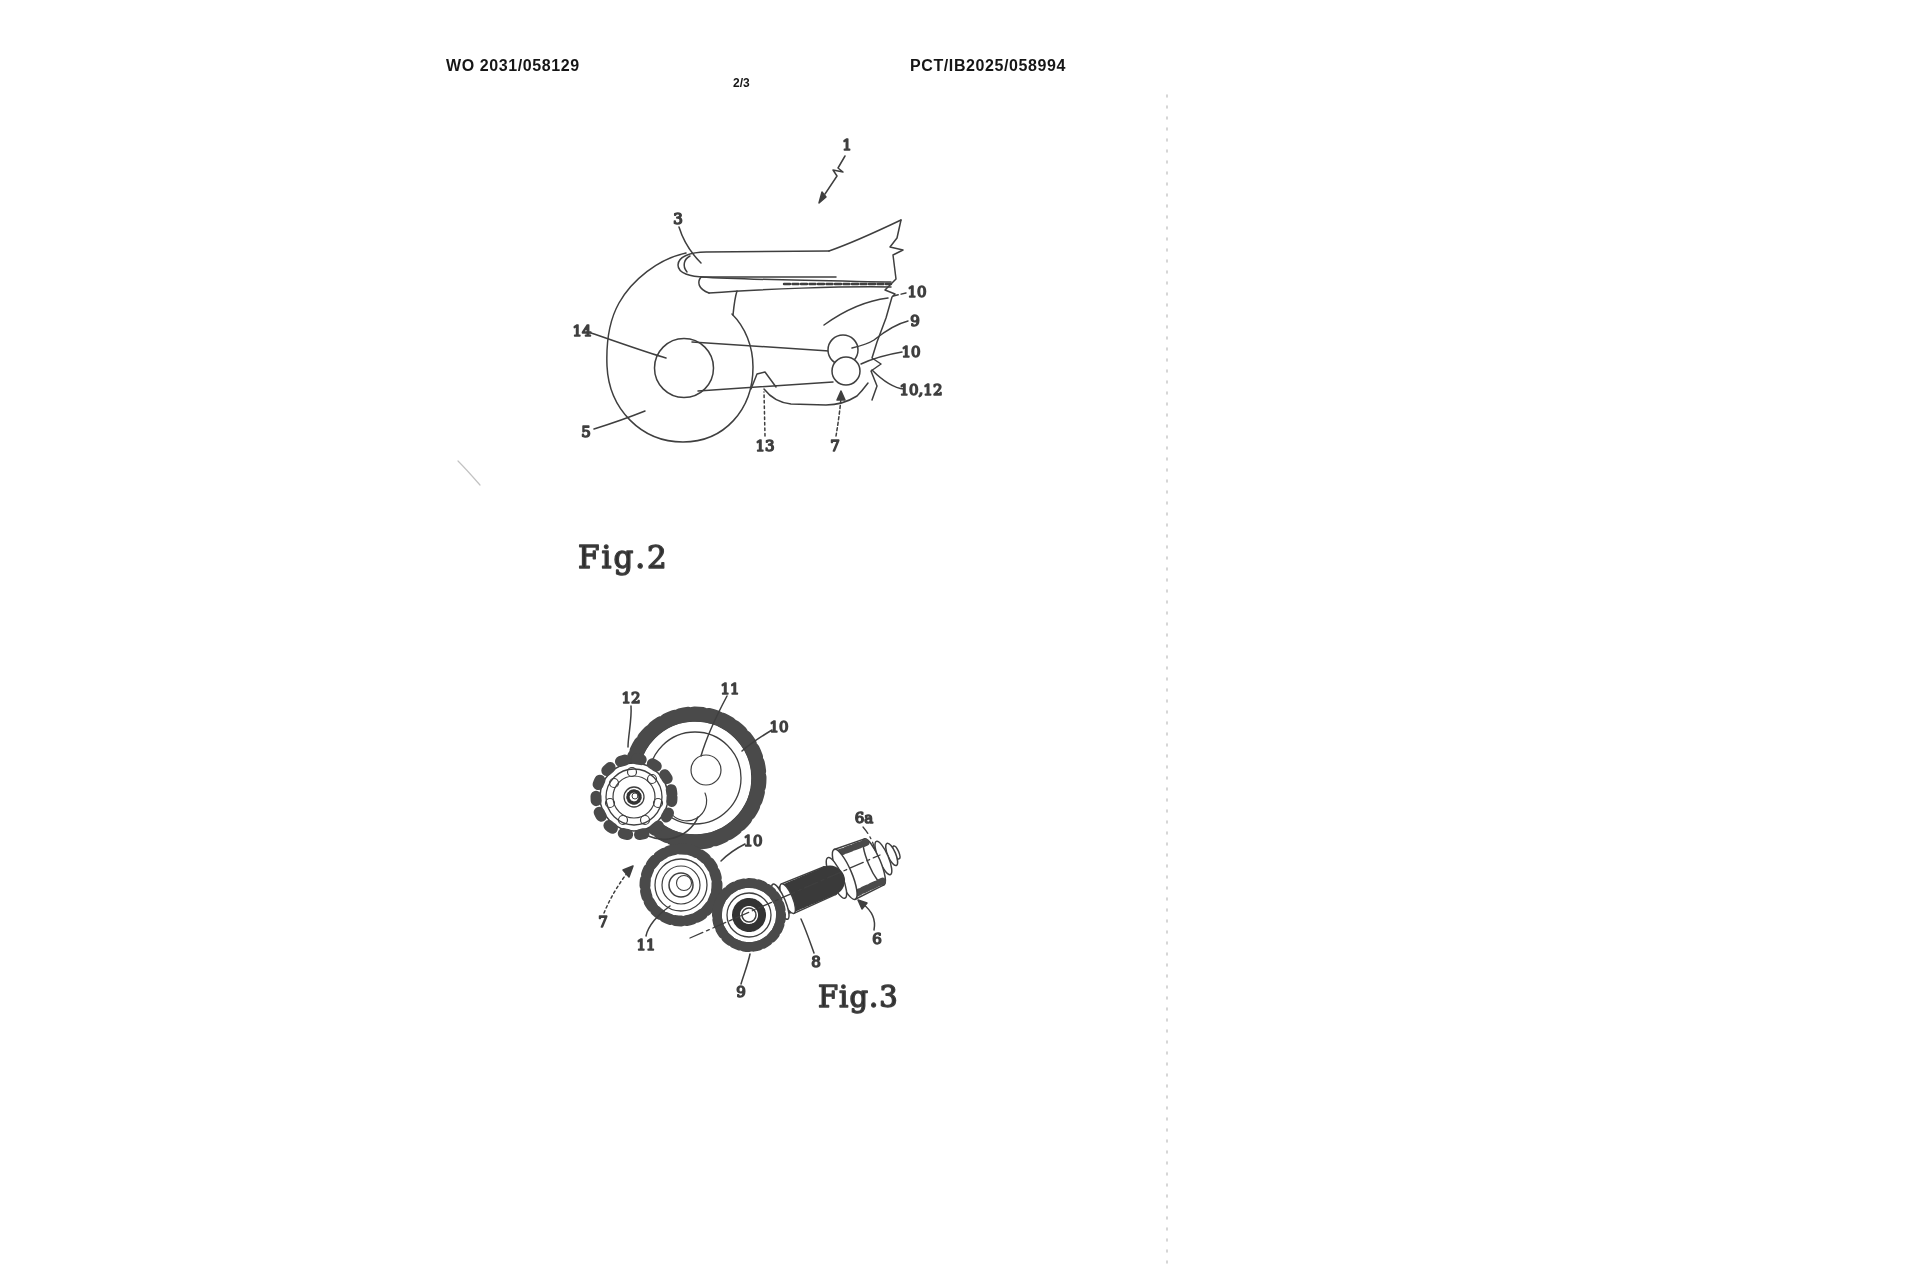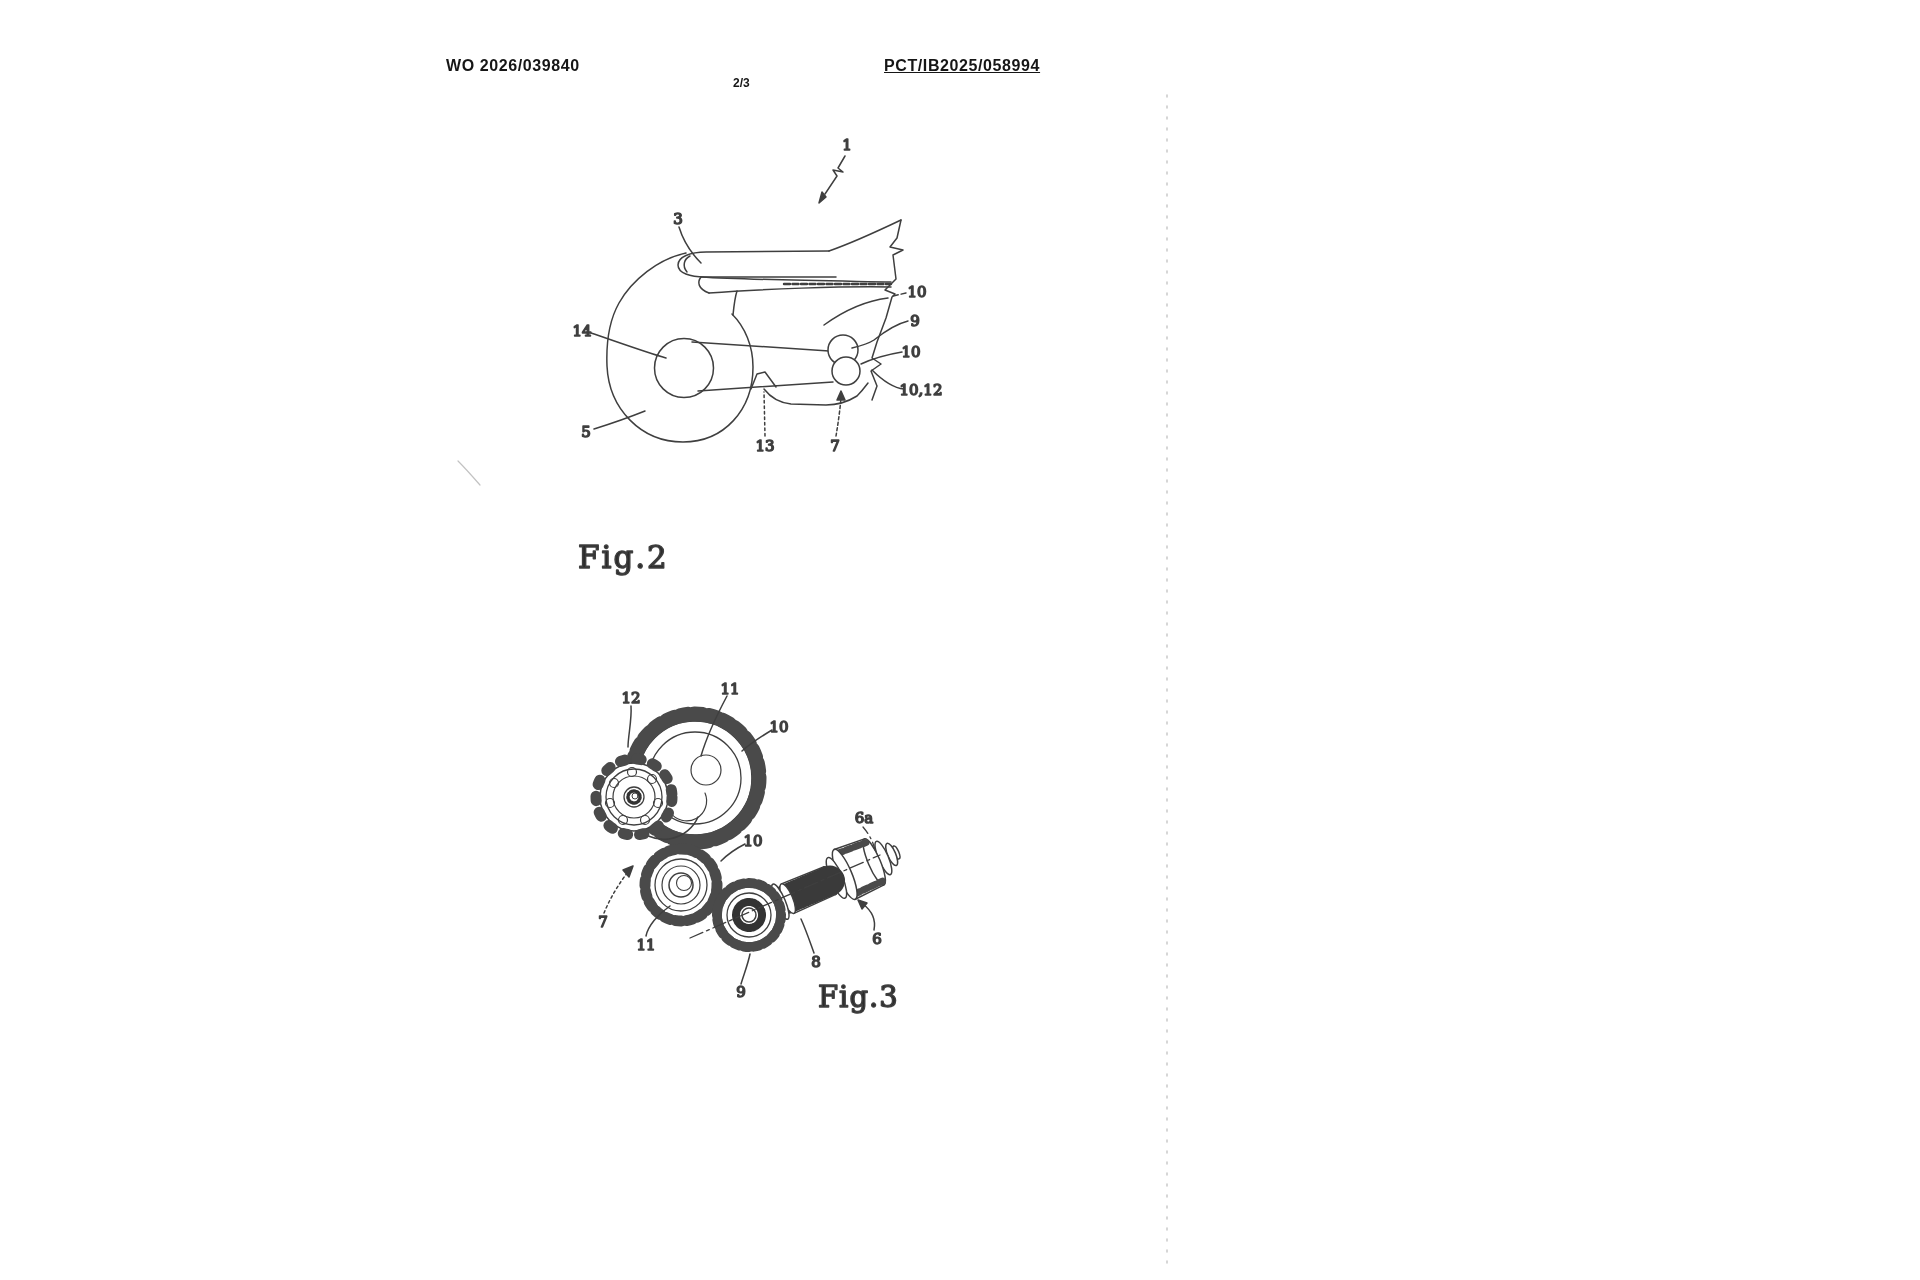--- a/index.html
+++ b/index.html
@@ -5,38 +5,38 @@
   html,body{margin:0;padding:0;background:#e8e8e8;}
   #page{
     position:relative;width:1920px;height:1280px;background:#ffffff;
     font-family:"Liberation Sans",sans-serif;overflow:hidden;
   }
   .hdr{
     position:absolute;top:57px;font-weight:bold;font-size:16px;color:#161616;
     letter-spacing:0.6px;white-space:nowrap;
   }
   .hdr-left{left:446px;}
-  .hdr-right{left:884px;text-decoration:underline;}
+  .hdr-right{left:910px;}
   .pagenum{
     position:absolute;top:76px;left:733px;font-weight:bold;font-size:12px;color:#161616;
   }
   svg{position:absolute;left:0;top:0;}
   svg text{
     font-family:"DejaVu Serif","Liberation Serif",serif;
     font-size:15px;fill:#2f2f2f;
   }
   svg text.caption{font-size:31px;letter-spacing:2px;fill:#2b2b2b;}
   svg text.caption3{font-size:29px;letter-spacing:1px;fill:#2b2b2b;}
 </style>
 </head>
 <body>
 
 <div id="page">
 
-  <div class="hdr hdr-left">WO 2026/039840</div>
+  <div class="hdr hdr-left">WO 2031/058129</div>
   <div class="hdr hdr-right">PCT/IB2025/058994</div>
   <div class="pagenum">2/3</div>
 
   <svg width="1920" height="1280" viewBox="0 0 1920 1280">
     <g fill="none" stroke="#3f3f3f" stroke-width="1.5" stroke-linecap="round" stroke-linejoin="round">
 
       <g>
 
         <path d="M458,461 C465,468 473,477 480,485" stroke="#9a9a9a" stroke-width="1.2" opacity="0.6"></path>
 

